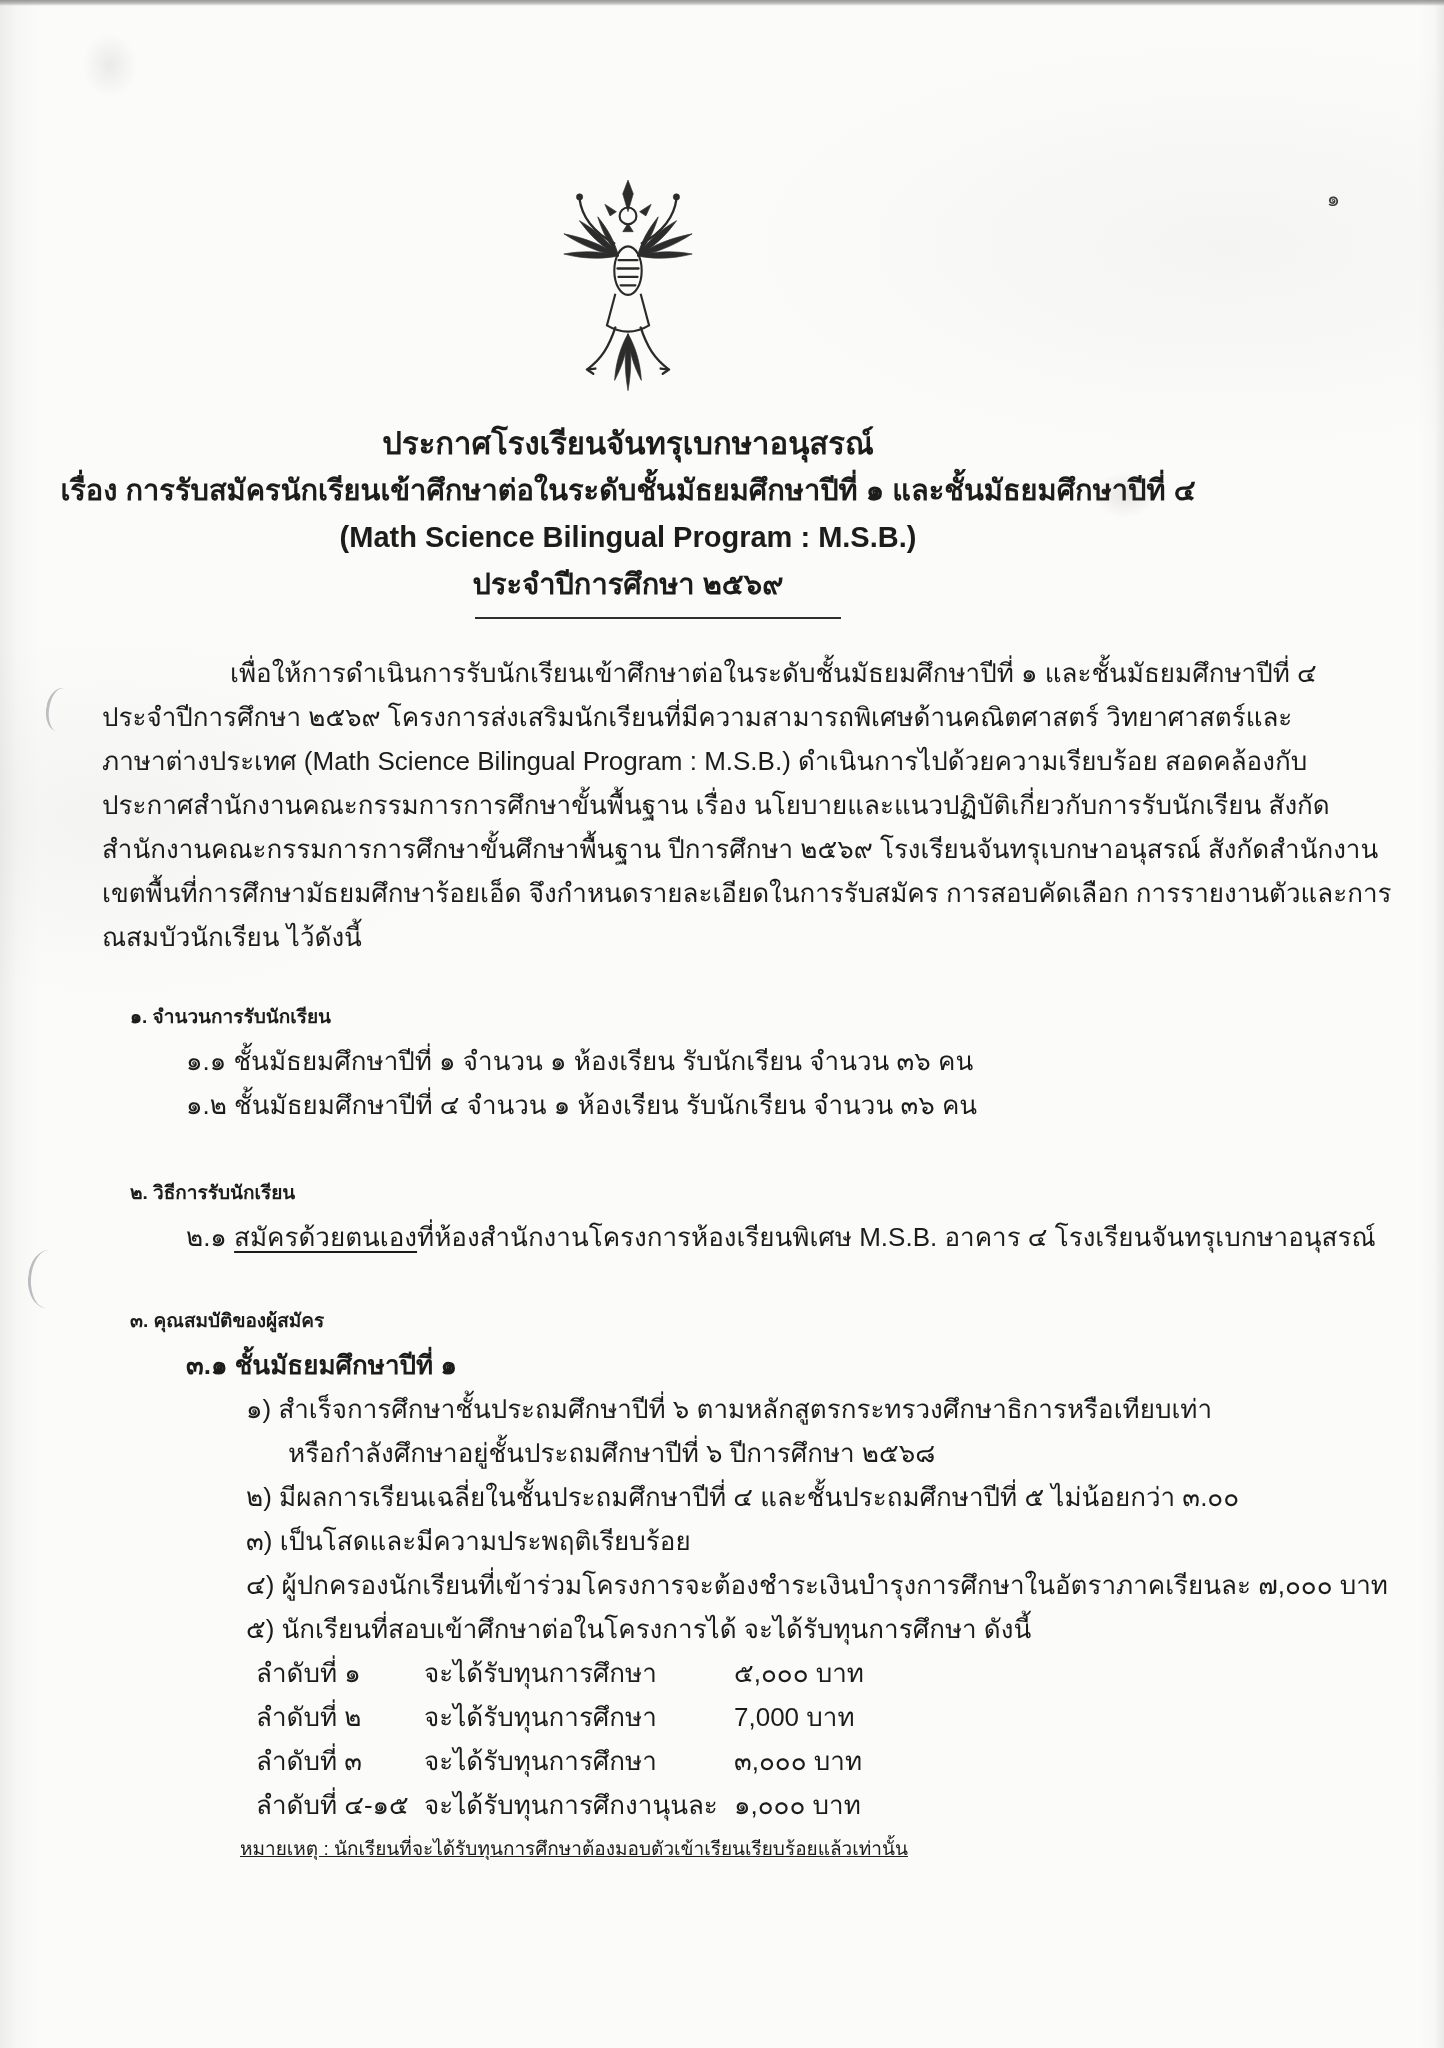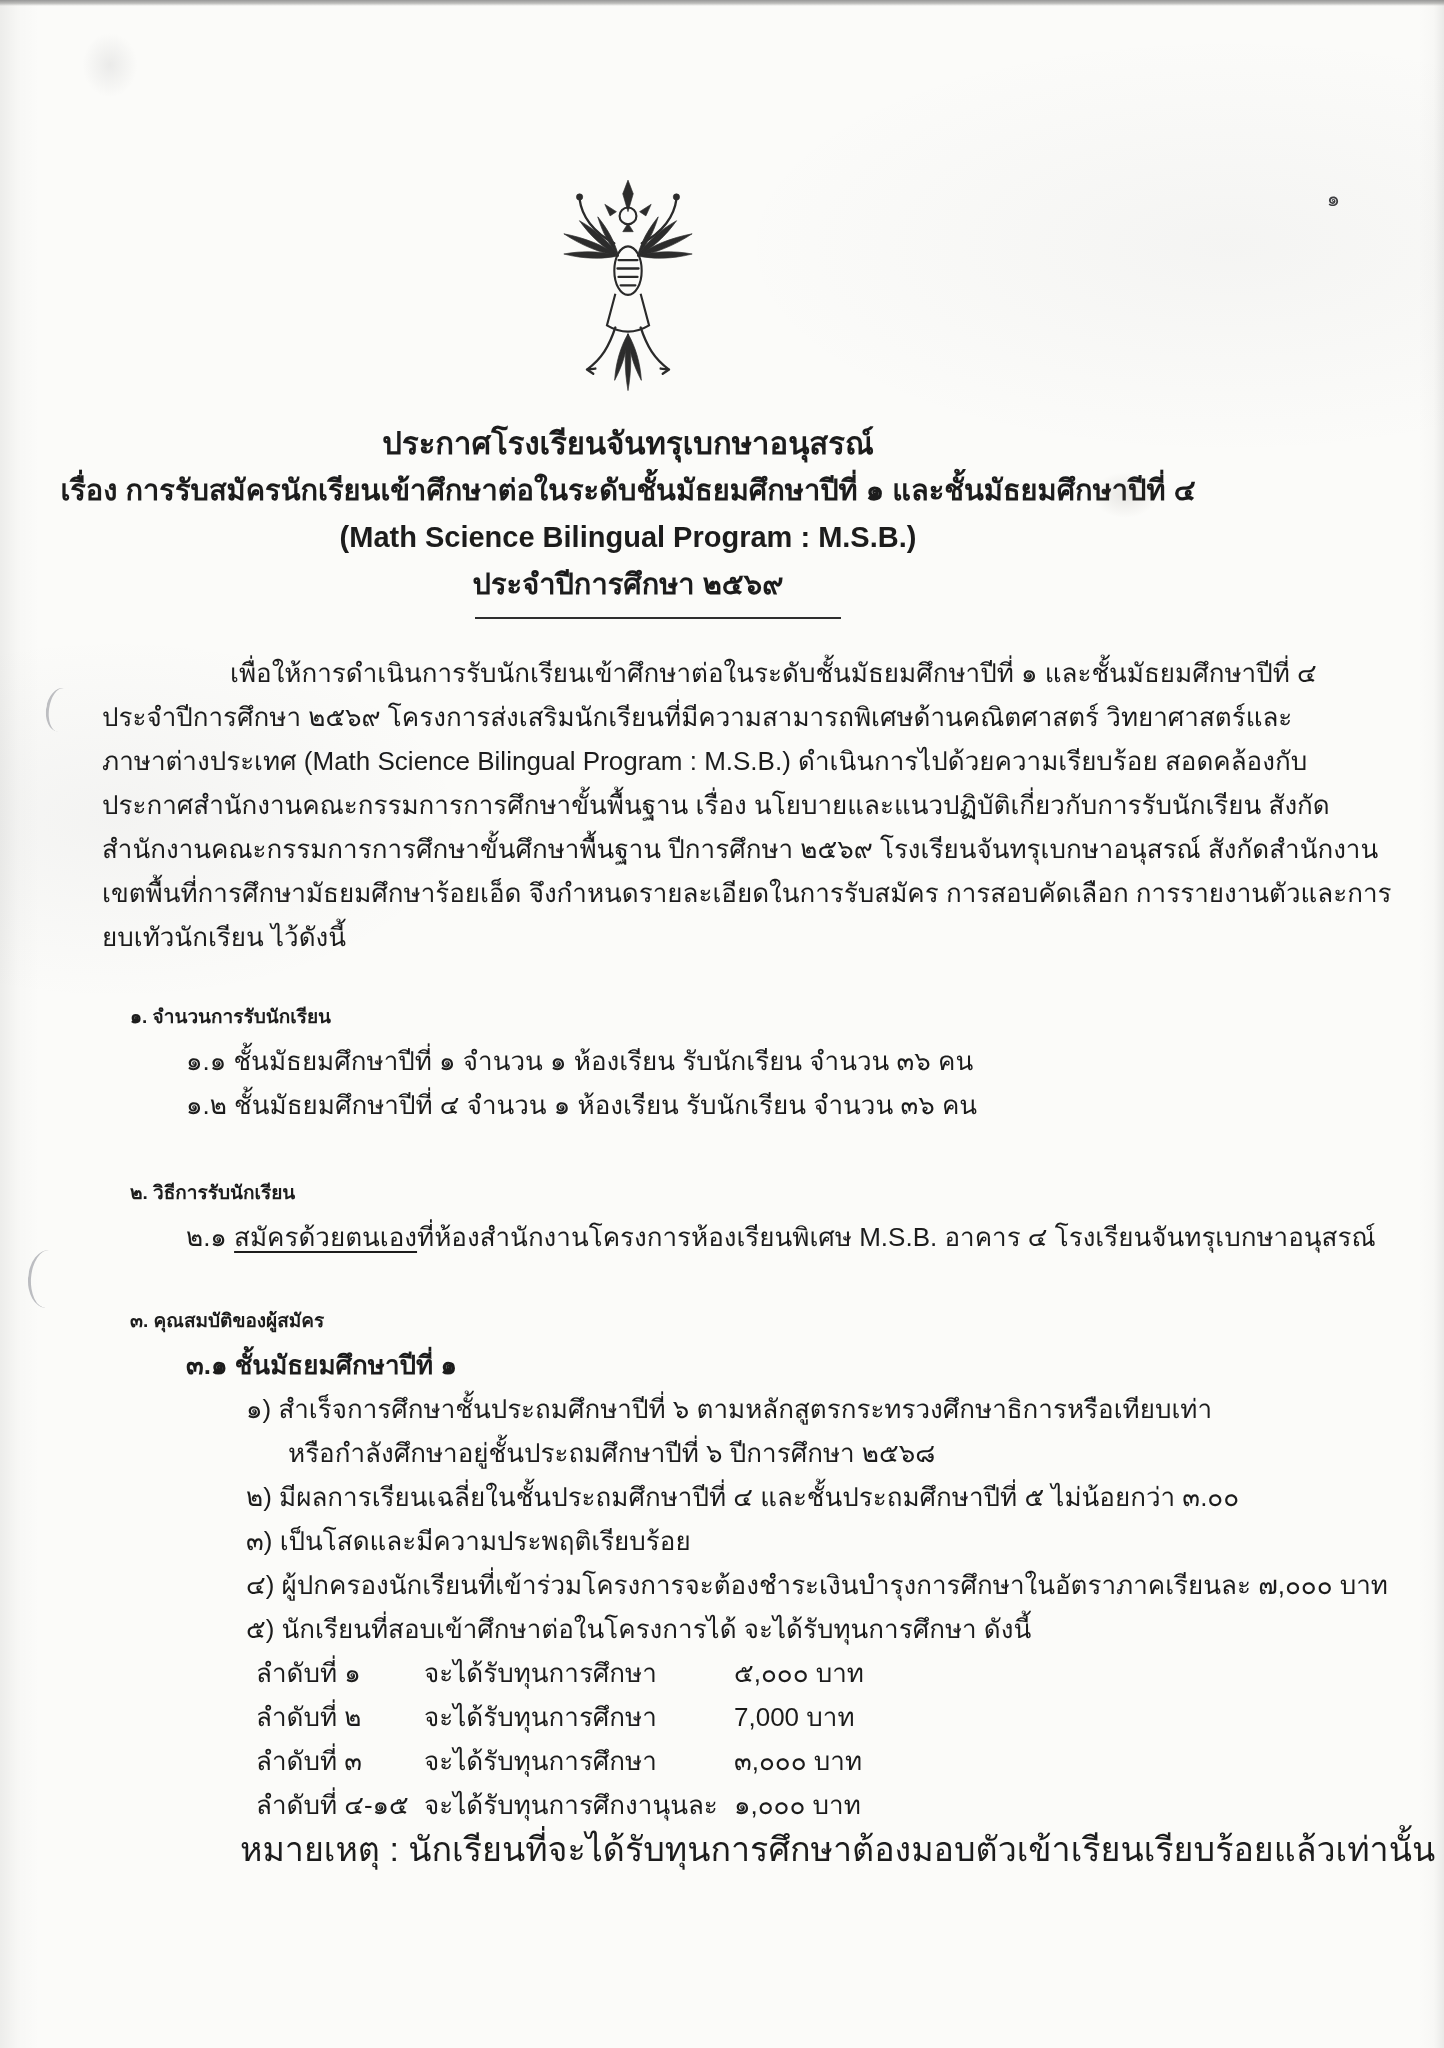--- a/index.html
+++ b/index.html
@@ -63,21 +63,21 @@
   .heading{margin-left:130px;font-weight:700;font-size:19px;line-height:44px;white-space:nowrap;}
   .item{font-size:26px;line-height:44px;white-space:nowrap;}
   .item.l1{margin-left:186px;}
   .item.l2{margin-left:246px;}
   .item.l3{margin-left:288px;}
   .item.boldsub{font-weight:700;}
   .underline{text-decoration:underline;text-underline-offset:5px;}
 
   .scholarships{margin-left:256px;}
   .srow{display:grid;grid-template-columns:168px 310px auto;font-size:26px;line-height:44px;white-space:nowrap;}
-  .note{margin-left:240px;font-size:34px;line-height:44px;white-space:nowrap;}
+  .note{margin-left:240px;font-size:19px;line-height:44px;white-space:nowrap;text-decoration:underline;}
 
   svg .ln{fill:none;stroke:#2a2a2a;stroke-width:2.2;stroke-linecap:round;}
   svg .fe{fill:#2c2c2c;stroke:#2c2c2c;stroke-width:0.6;}
   svg .fo{fill:none;stroke:#2a2a2a;stroke-width:2;}
 </style>
 </head>
 <body>
 
 <div class="page">
   <div class="scan-edge-top"></div>
@@ -139,21 +139,21 @@
     <div class="divider"></div>
   </div>
 
   <div class="paragraph">
     <div class="pline indent">เพื่อให้การดำเนินการรับนักเรียนเข้าศึกษาต่อในระดับชั้นมัธยมศึกษาปีที่ ๑ และชั้นมัธยมศึกษาปีที่  ๔</div>
     <div class="pline">ประจำปีการศึกษา ๒๕๖๙ โครงการส่งเสริมนักเรียนที่มีความสามารถพิเศษด้านคณิตศาสตร์ วิทยาศาสตร์และ</div>
     <div class="pline">ภาษาต่างประเทศ (Math Science Bilingual Program : M.S.B.) ดำเนินการไปด้วยความเรียบร้อย สอดคล้องกับ</div>
     <div class="pline">ประกาศสำนักงานคณะกรรมการการศึกษาขั้นพื้นฐาน เรื่อง นโยบายและแนวปฏิบัติเกี่ยวกับการรับนักเรียน สังกัด</div>
     <div class="pline">สำนักงานคณะกรรมการการศึกษาขั้นศึกษาพื้นฐาน ปีการศึกษา ๒๕๖๙ โรงเรียนจันทรุเบกษาอนุสรณ์ สังกัดสำนักงาน</div>
     <div class="pline">เขตพื้นที่การศึกษามัธยมศึกษาร้อยเอ็ด จึงกำหนดรายละเอียดในการรับสมัคร การสอบคัดเลือก การรายงานตัวและการ</div>
-    <div class="pline">ยบเทัวนักเรียน ไว้ดังนี้</div>
+    <div class="pline">ณสมบัวนักเรียน ไว้ดังนี้</div>
   </div>
 
   <div class="sec s1">
     <div class="heading">๑. จำนวนการรับนักเรียน</div>
     <div class="item l1">๑.๑ ชั้นมัธยมศึกษาปีที่  ๑  จำนวน  ๑  ห้องเรียน  รับนักเรียน จำนวน  ๓๖  คน</div>
     <div class="item l1">๑.๒ ชั้นมัธยมศึกษาปีที่  ๔  จำนวน  ๑  ห้องเรียน  รับนักเรียน จำนวน  ๓๖  คน</div>
   </div>
 
   <div class="sec s2">
     <div class="heading">๒. วิธีการรับนักเรียน</div>

